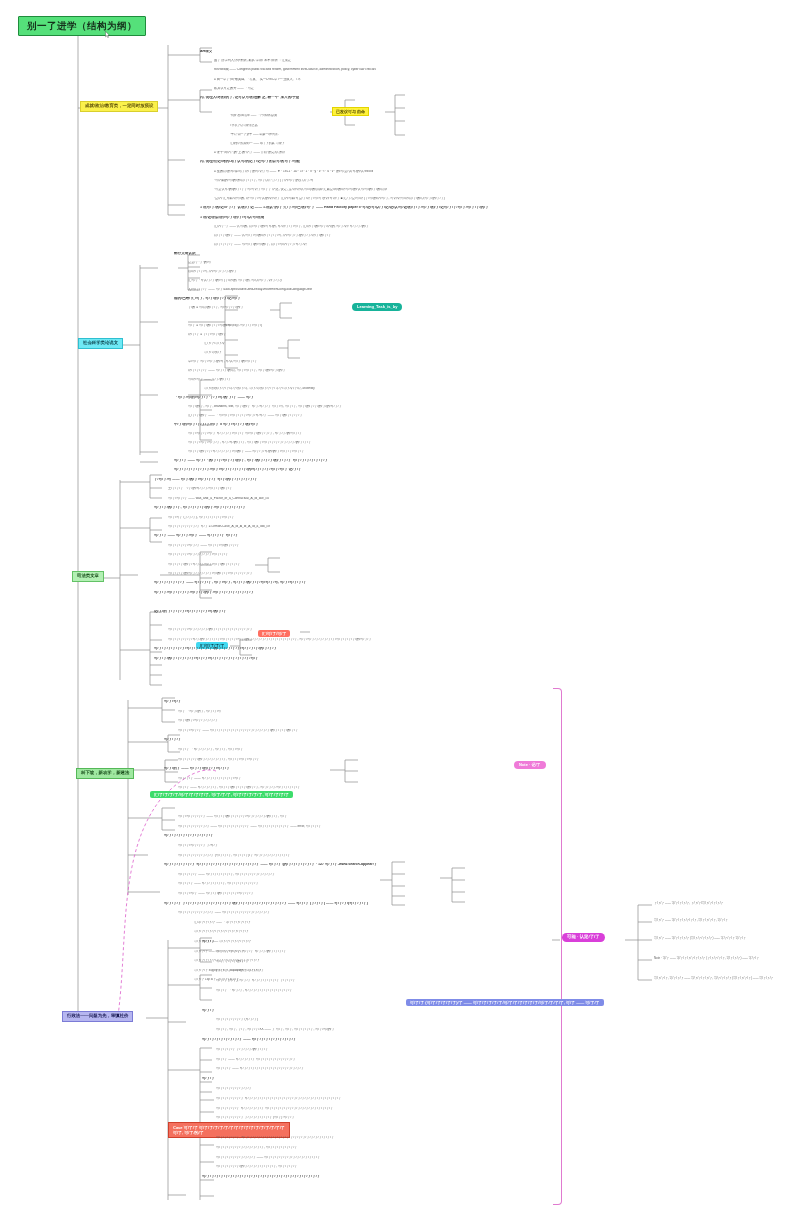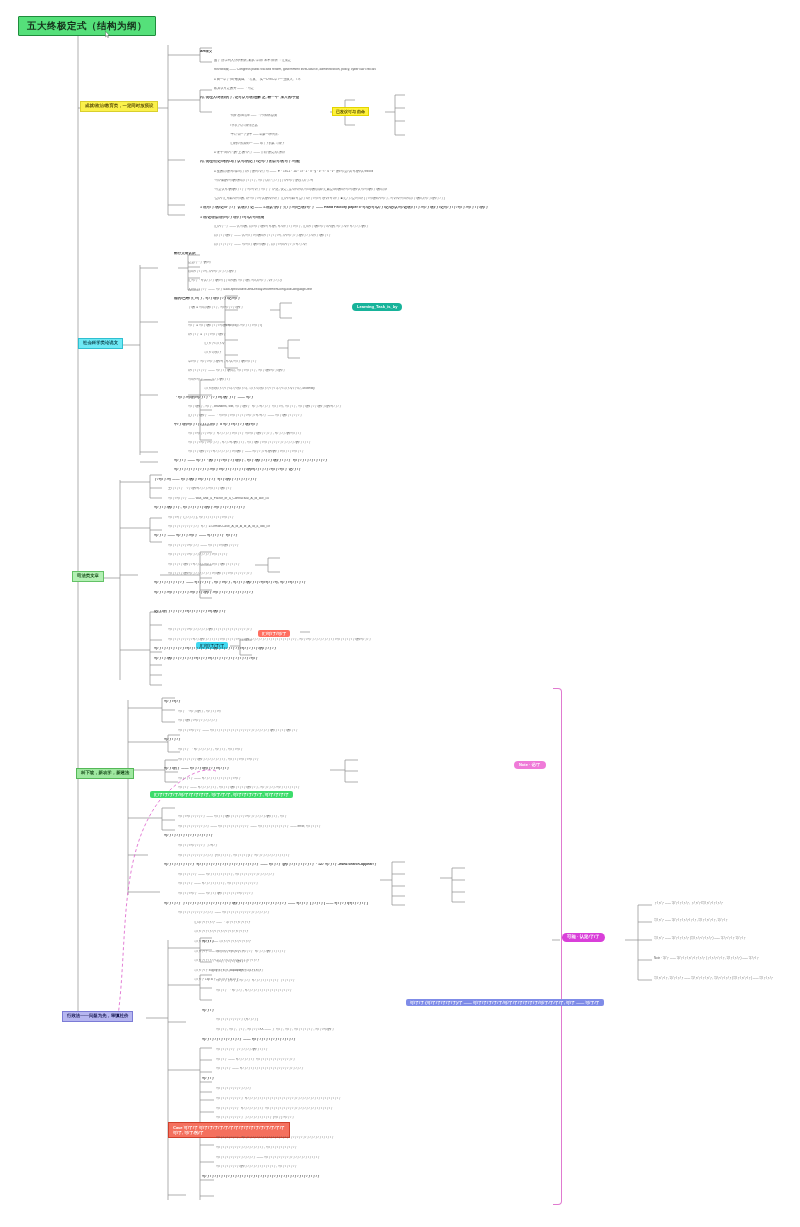--- a/index.html
+++ b/index.html
@@ -149,21 +149,21 @@
       <path d="M552 940 L560 940"></path>
       <path d="M625 940 L638 940 M638 905 L638 980 M638 905 L652 905 M638 922 L652 922 M638 940 L652 940 M638 960 L652 960 M638 980 L652 980"></path>
     </g>
 
     <path d="M118 1016 C128 940, 118 855, 160 800 C195 762, 215 770, 218 772" stroke="#e06fd0" stroke-width="0.9" fill="none" stroke-dasharray="3 2.5"></path>
   </svg>
 
   <div class="pinkframe" style="left:553px;top:688px;width:8px;height:515px;"></div>
   <div class="pinkframe" style="left:553px;top:688px;width:0;height:0;border:none;"></div>
 
-  <div class="node root" style="left:18px;top:16px;">五大终极定式（结构为纲）</div>
+  <div class="node root" style="left:18px;top:16px;">别一了进学（结构为纲）</div>
   <svg class="cursor" style="left:105px;top:31px;" viewBox="0 0 6 9">
     <path d="M0.5 0.5 L0.5 7.5 L2.2 6 L3.3 8.5 L4.4 8 L3.3 5.6 L5.4 5.5 Z" fill="#ffffff" stroke="#333" stroke-width="0.5"></path>
   </svg>
 
   <div class="node b-yellow" style="left:80px;top:101px;">成就/政治/教育类，一定同时放预设</div>
   <div class="node b-cyan" style="left:78px;top:338px;">社会科学类论说文</div>
   <div class="node b-green2" style="left:72px;top:571px;">司法类文章</div>
   <div class="node b-green" style="left:76px;top:768px;">科下坡，新农学，新建法</div>
   <div class="node b-lav" style="left:62px;top:1011px;">行政法——问题为先，审慎社价</div>
 

